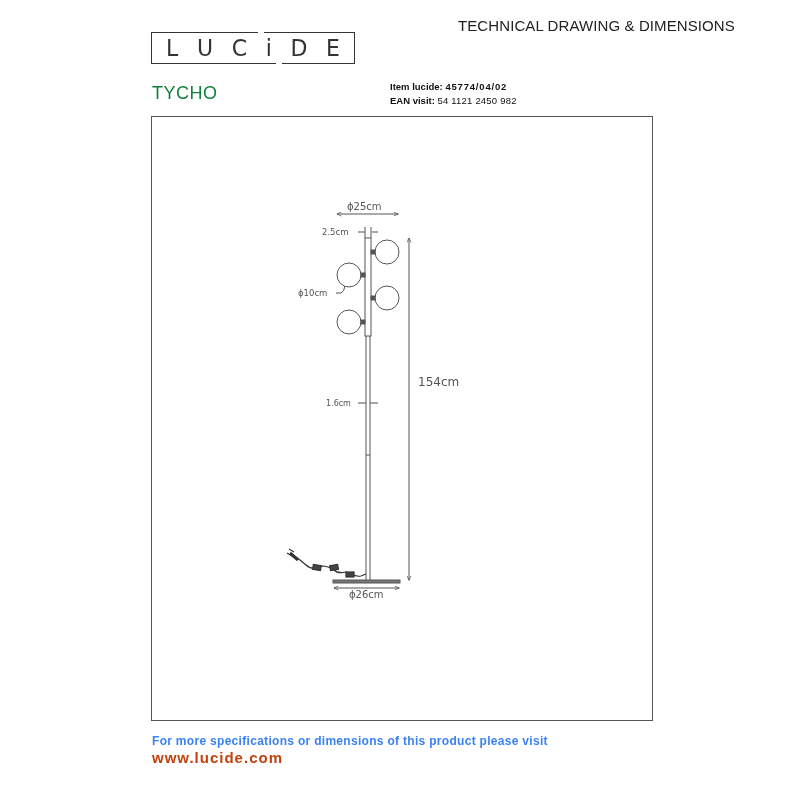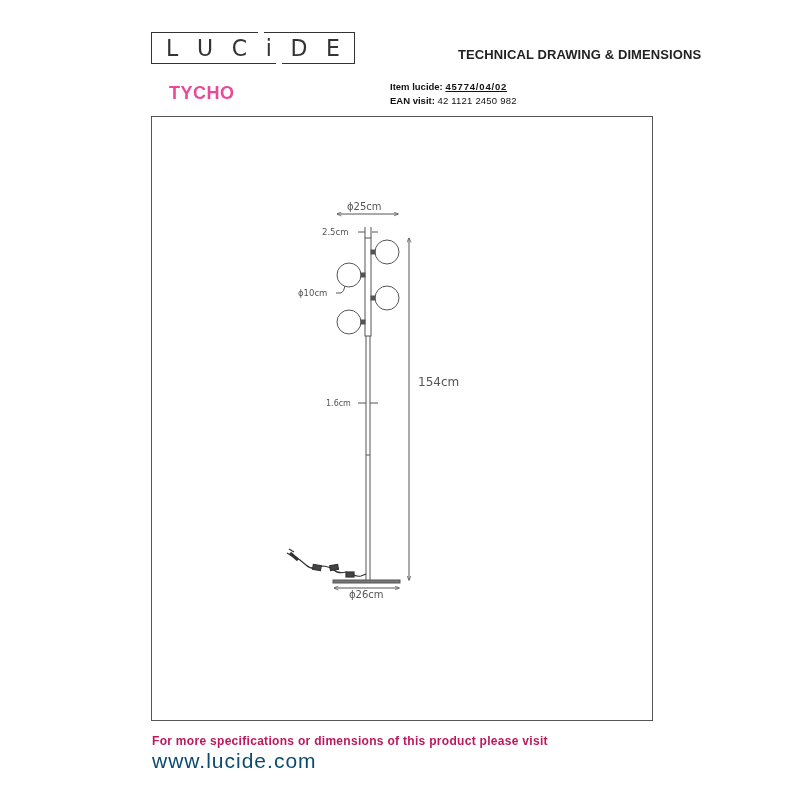--- a/index.html
+++ b/index.html
@@ -14,37 +14,37 @@
       border: 1.5px solid #333; box-sizing: border-box;
       display: flex; align-items: center; justify-content: space-between;
       padding: 0 14px 0 14px;
       font-family: "DejaVu Sans", sans-serif; font-weight: 200;
       font-size: 22px; letter-spacing: 0; color: #333;
     }
     .logo span { display: inline-block; transform: scaleY(1.05); font-weight: normal; }
     .logo-gap-top { position: absolute; left: 106px; top: -2px; width: 6px; height: 4px; background: #fff; }
     .logo-gap-bot { position: absolute; left: 124px; bottom: -2px; width: 6px; height: 4px; background: #fff; }
     .doc-type {
-      left: 458px; top: 47px; font-size: 13px; color: #222; letter-spacing: 0.1px; font-weight: bold;
+      left: 458px; top: 17px; font-size: 15px; color: #222; letter-spacing: 0.1px;
     }
     .product-name {
-      left: 152px; top: 83px; font-size: 18px; font-weight: bold; color: #ec4899; letter-spacing: 0.5px; margin-left: 17px;
+      left: 152px; top: 83px; font-size: 18px; font-weight: normal; color: #15803d; letter-spacing: 0.5px;
     }
     .meta { left: 390px; top: 80px; font-size: 9.5px; line-height: 14px; color: #111; }
     .meta .lbl { font-weight: bold; }
-    .meta .val-b { font-weight: bold; letter-spacing: 0.8px; text-decoration: underline; }
+    .meta .val-b { font-weight: bold; letter-spacing: 0.8px; }
     .meta .val { letter-spacing: 0.2px; }
     .frame {
       left: 151px; top: 116px; width: 502px; height: 605px;
       border: 1.5px solid #555; box-sizing: border-box;
     }
     .drawing { left: 0; top: 0; width: 800px; height: 800px; }
     .dim-text { font-family: "DejaVu Sans", sans-serif; fill: #555; }
-    .footer-line { left: 152px; top: 734px; font-size: 12px; font-weight: bold; color: #be185d; letter-spacing: 0.3px; }
-    .footer-url { left: 152px; top: 749px; font-size: 21px; font-weight: normal; color: #0c4a6e; letter-spacing: 1px; }
+    .footer-line { left: 152px; top: 734px; font-size: 12px; font-weight: bold; color: #3b82f6; letter-spacing: 0.3px; }
+    .footer-url { left: 152px; top: 749px; font-size: 15px; font-weight: bold; color: #c2410c; letter-spacing: 1px; }
   </style>
 </head>
 <body>
 
 <div class="abs logo">
   <span>L</span>
   <span>U</span>
   <span>C</span>
   <span>i</span>
   <span>D</span>
@@ -57,21 +57,21 @@
 
 <div class="abs product-name">TYCHO</div>
 
 <div class="abs meta">
   <div>
     <span class="lbl">Item lucide:</span>
     <span class="val-b">45774/04/02</span>
   </div>
   <div>
     <span class="lbl">EAN visit:</span>
-    <span class="val">42 1121 2450 982</span>
+    <span class="val">54 1121 2450 982</span>
   </div>
 </div>
 
 <div class="abs frame"></div>
 
 <svg class="abs drawing" width="800" height="800" viewBox="0 0 800 800">
   <defs>
     <marker id="arr" viewBox="0 0 10 10" refX="9" refY="5" markerWidth="5" markerHeight="5" orient="auto-start-reverse">
       <path d="M0,1 L10,5 L0,9" fill="none" stroke="#555" stroke-width="1.5"></path>
     </marker>

